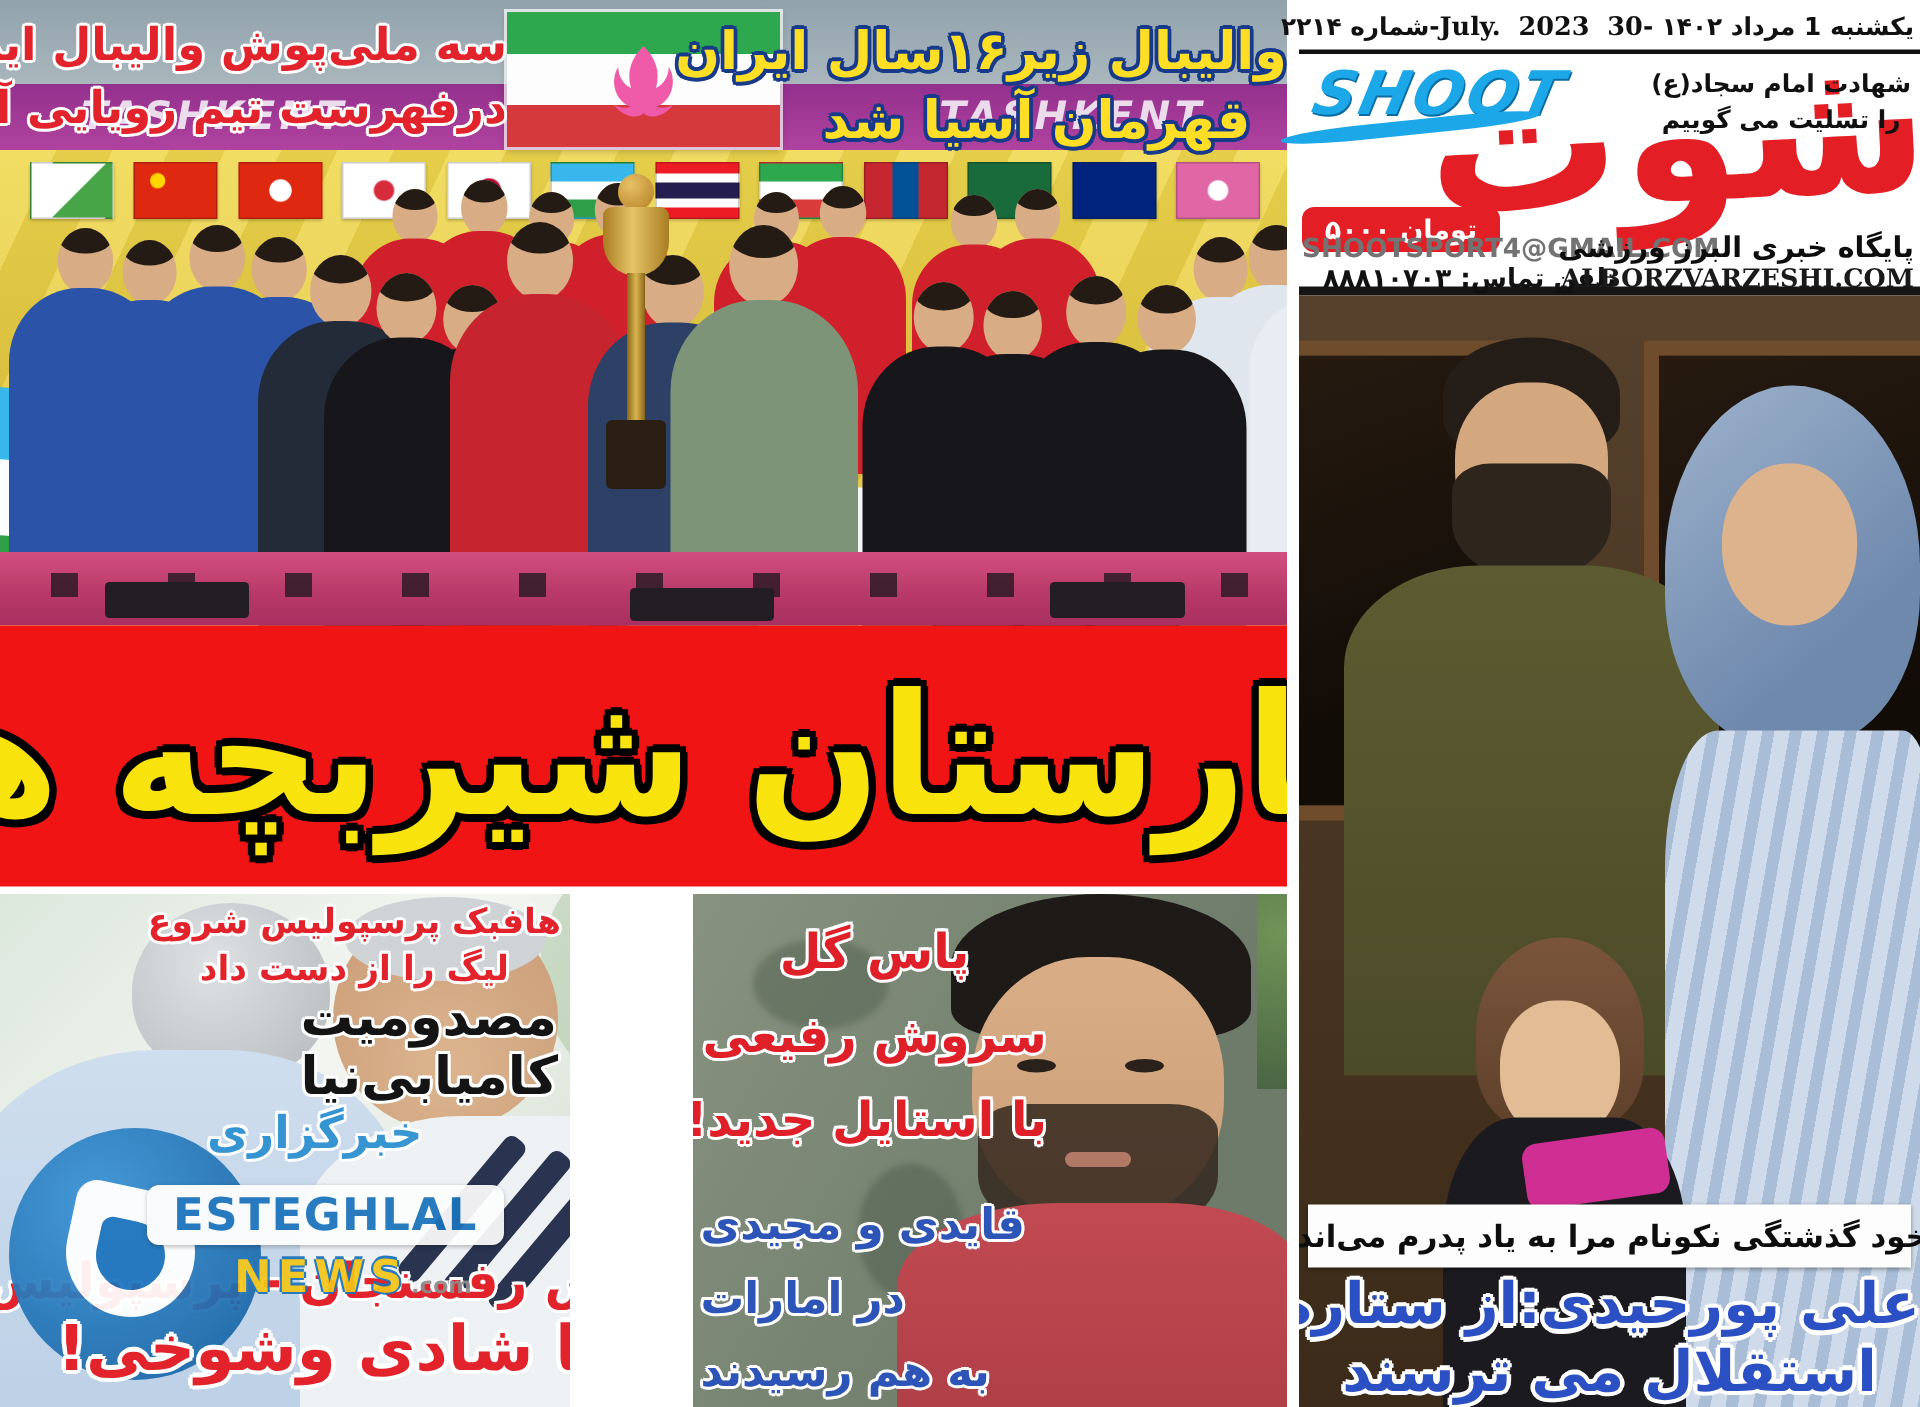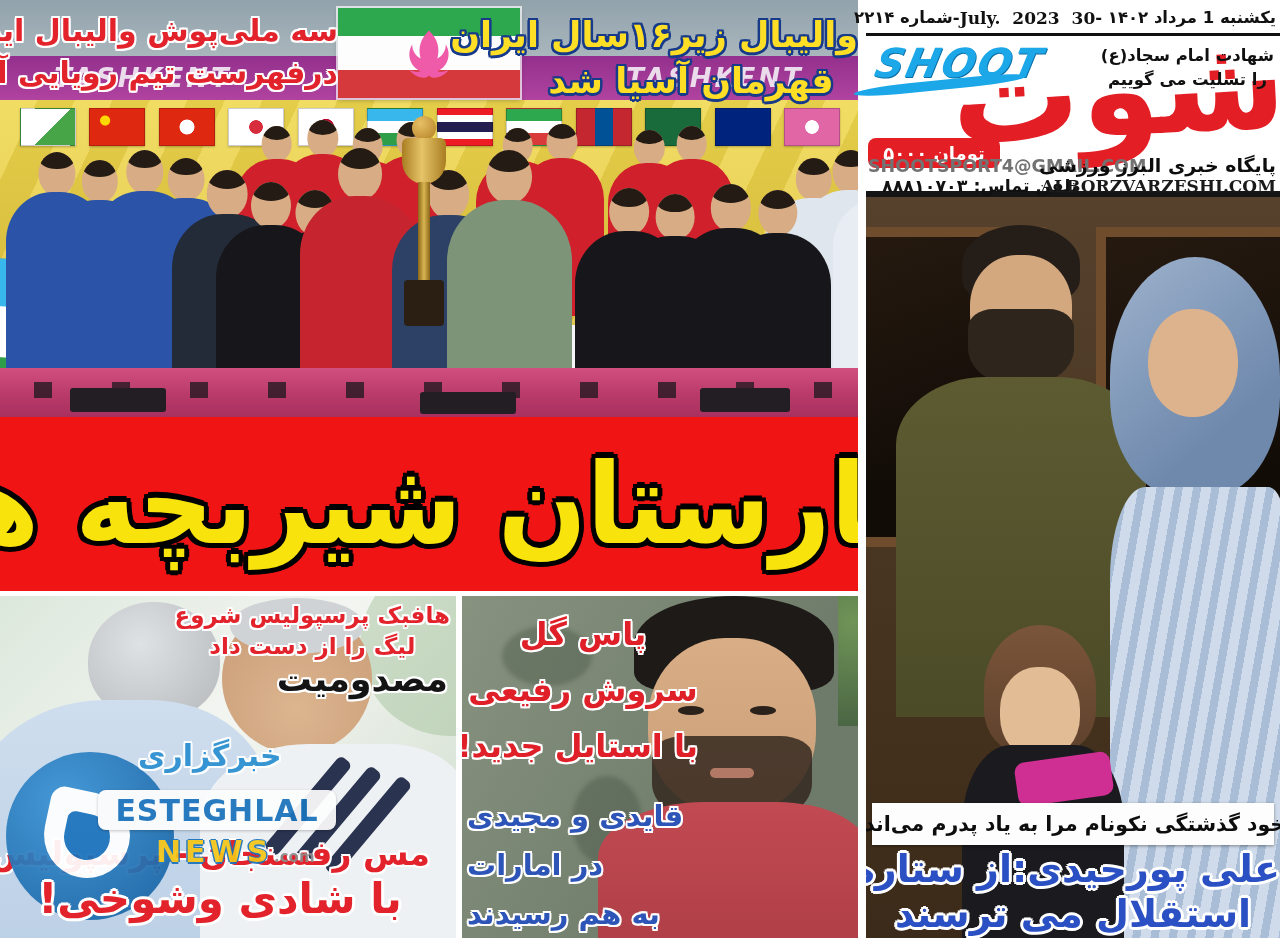--- a/index.html
+++ b/index.html
@@ -50,21 +50,21 @@
 
   
   .headline-band{position:absolute;left:0;top:417px;width:858px;height:174px;background:#f01414;display:flex;align-items:center;justify-content:center;overflow:hidden;}
   .headline-band h1{margin:0;font-size:104px;font-weight:bold;color:#f9e30c;white-space:nowrap;transform:scaleY(1.08);
     text-shadow:5px 0 0 #000,-5px 0 0 #000,0 5px 0 #000,0 -5px 0 #000,4px 4px 0 #000,-4px -4px 0 #000,4px -4px 0 #000,-4px 4px 0 #000;}
 
   
   .bottom-row{position:absolute;left:0;top:596px;width:858px;height:342px;}
 
   
-  .left-photo{position:absolute;left:0;top:0;width:456px;height:342px;overflow:hidden;background:linear-gradient(135deg,#dce8dc,#f3f5f1 45%,#cddbca);}
+  .left-photo{position:absolute;left:0;top:0;width:380px;height:342px;overflow:hidden;background:linear-gradient(135deg,#dce8dc,#f3f5f1 45%,#cddbca);}
   .hug-blob{position:absolute;border-radius:50%;}
   .hug-head-l{position:absolute;left:88px;top:6px;width:132px;height:118px;border-radius:50% 50% 46% 46%;background:radial-gradient(circle at 40% 35%,#dfe2e4,#b4b8bb);}
   .hug-body-l{position:absolute;left:-30px;top:104px;width:300px;height:250px;border-radius:45% 40% 0 0;background:linear-gradient(#cfdeee,#bcd0e6);}
   .hug-head-r{position:absolute;left:222px;top:8px;width:150px;height:150px;border-radius:50%;background:radial-gradient(circle at 50% 70%,#dcb58f,#c79a75);}
   .hug-head-r::before{content:'';position:absolute;left:8px;top:-6px;width:134px;height:56px;border-radius:50%;background:#cfd3d6;}
   .hug-body-r{position:absolute;left:200px;top:148px;width:270px;height:200px;border-radius:40% 30% 0 0;background:#eef1f4;}
   .hug-stripe{position:absolute;width:16px;height:120px;background:#2a3350;border-radius:6px;}
 
   .ls-kicker{position:absolute;right:6px;top:4px;text-align:center;z-index:8;}
   .ls-kicker div{color:#e3232b;font-weight:bold;font-size:23px;line-height:31px;white-space:nowrap;}
@@ -320,20 +320,21 @@
         <div class="hug-stripe" style="left:300px;top:150px;transform:rotate(40deg);"></div>
         <div class="hug-stripe" style="left:330px;top:160px;transform:rotate(40deg);"></div>
         <div class="hug-stripe" style="left:360px;top:170px;transform:rotate(40deg);"></div>
 
         <div class="ls-kicker" dir="rtl">
           <div class="ow">هافبک پرسپولیس شروع</div>
           <div class="ow">لیگ را از دست داد</div>
         </div>
         <div class="ls-title" dir="rtl">
           <div class="ow">مصدومیت</div>
+          <div class="ow">کامیابی‌نیا</div>
         </div>
         <div class="ls-caption1 ow" dir="rtl">مس رفسنجان - پرسپولیس</div>
         <div class="ls-caption2 ow3" dir="rtl">با شادی وشوخی!</div>
 
         <div class="watermark">
           <div class="wm-ball"></div>
           <div class="wm-fa ow">خبرگزاری</div>
           <div class="wm-strip">
             <span>ESTEGHLAL</span>
           </div>

